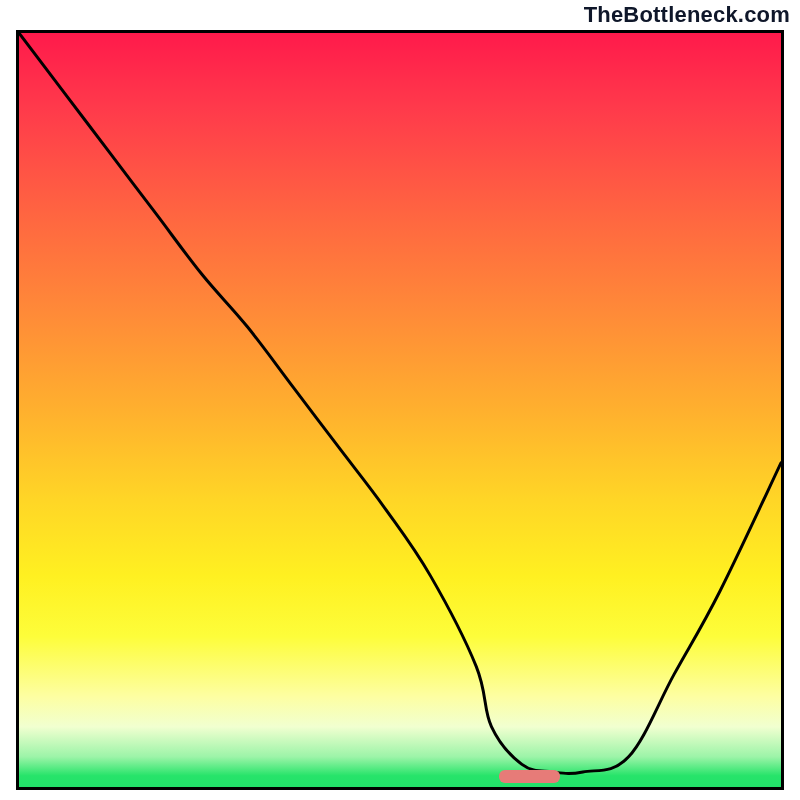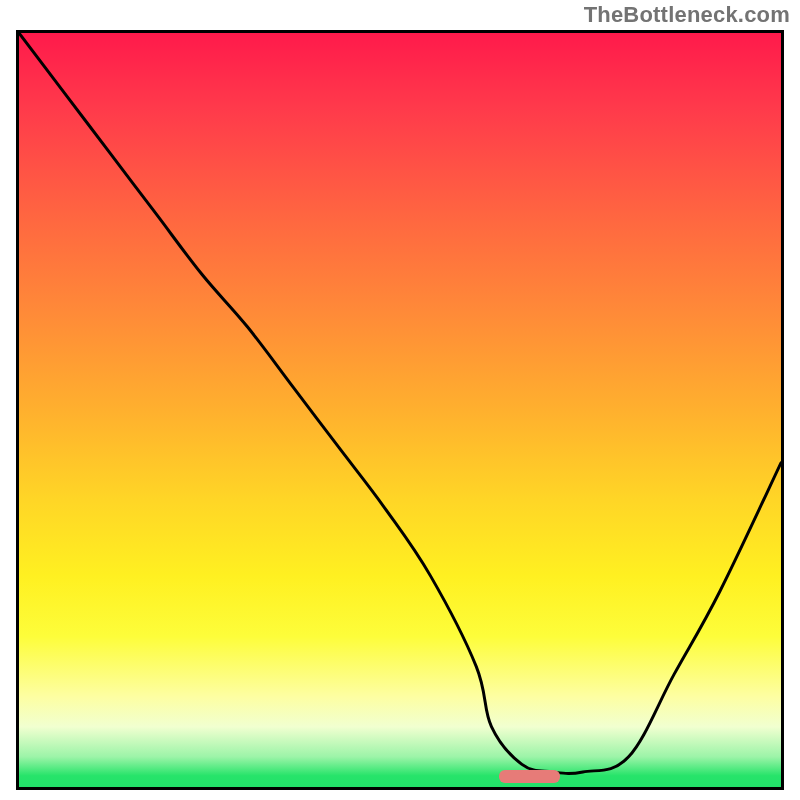--- a/index.html
+++ b/index.html
@@ -9,21 +9,21 @@
     width: 800px;
     height: 800px;
   }
   .watermark {
     position: absolute;
     top: 2px;
     right: 10px;
     font-family: Arial, Helvetica, sans-serif;
     font-size: 22px;
     font-weight: bold;
-    color: #737373;
+    color: #0f172a;
     letter-spacing: 0.2px;
     z-index: 10;
   }
   .plot-frame {
     position: absolute;
     left: 16px;
     top: 30px;
     width: 768px;
     height: 760px;
     border: 3px solid #000;

